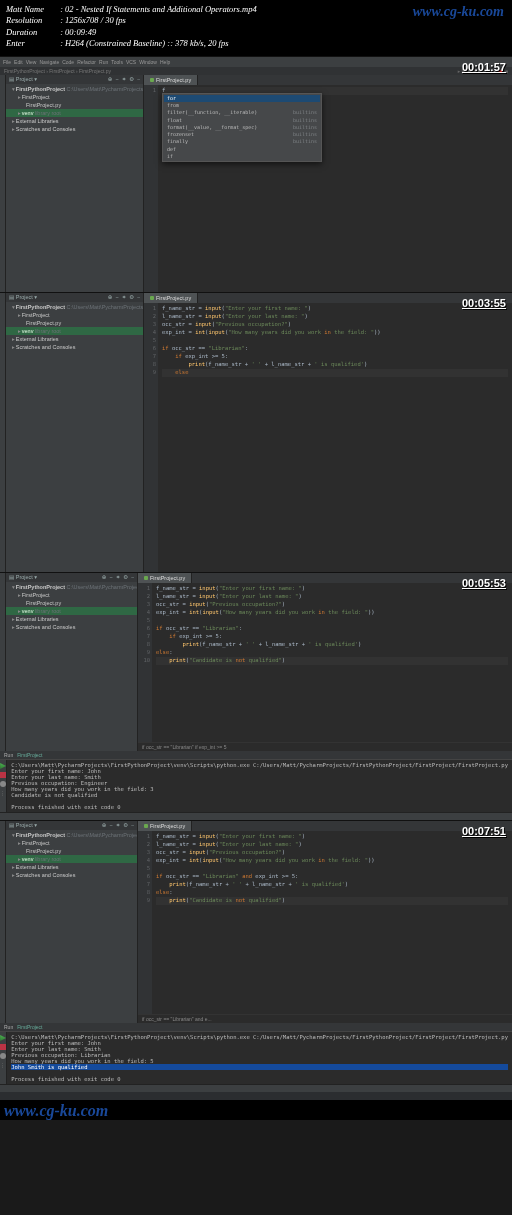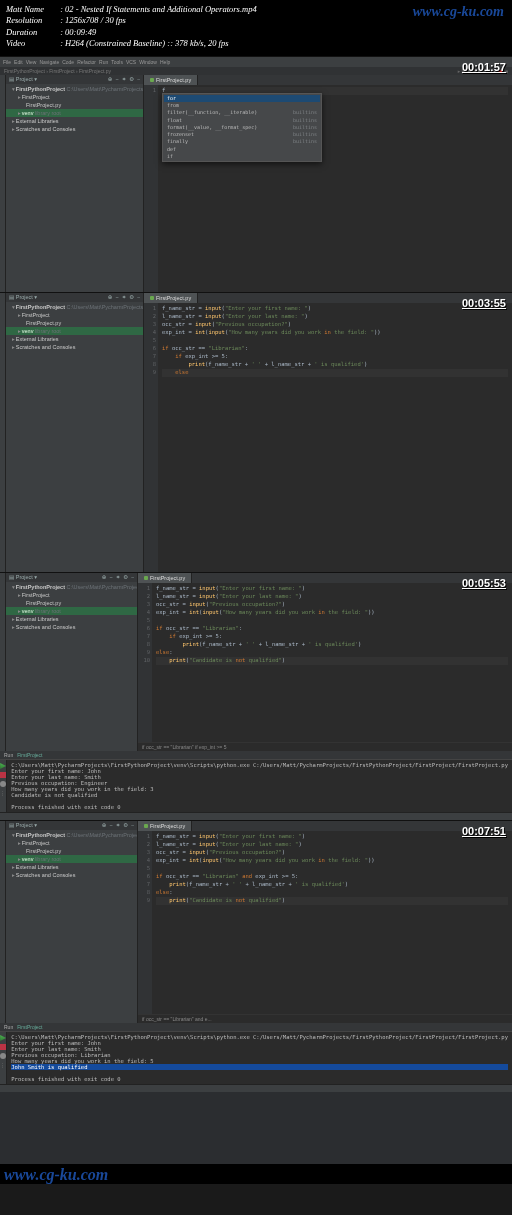--- a/index.html
+++ b/index.html
@@ -224,21 +224,21 @@
   }
 </style>
 </head>
 <body>
 
 <div class="meta">
   <span class="watermark wm-top">www.cg-ku.com</span>
   <div class="row"><span>Matt Name</span> : <span>02 - Nested If Statements and Additional Operators.mp4</span></div>
   <div class="row"><span>Resolution</span> : <span>1256x708 / 30 fps</span></div>
   <div class="row"><span>Duration</span> : <span>00:09:49</span></div>
-  <div class="row"><span>Video</span> : <span>H264 (Constrained Baseline) :: 378 kb/s, 20 fps</span></div>
+  <div class="row"><span>Enter</span> : <span>H264 (Constrained Baseline) :: 378 kb/s, 20 fps</span></div>
 </div>
 
 <div id="shots">
   <div class="screenshot" style="height:236px">
     <div class="timestamp">00:01:57</div>
 
     <div class="menubar">
       <span>File</span><span>Edit</span><span>View</span><span>Navigate</span><span>Code</span><span>Refactor</span><span>Run</span><span>Tools</span><span>VCS</span><span>Window</span><span>Help</span>
     </div>
     <div class="breadcrumb">
@@ -386,21 +386,21 @@
 Enter your first name: John
 Enter your last name: Smith
 Previous occupation: Engineer
 How many years did you work in the field: 3
 Candidate is not qualified
 
 Process finished with exit code 0</div>
   </div>
     <div class="footer-bar"></div>
   </div>
-  <div class="screenshot" style="height:344px">
+  <div class="screenshot" style="height:280px">
     <div class="timestamp">00:07:51</div>
 
     <div class="ide-body" style="height:202px">
       <div class="gutter"></div>
 
   <div class="sidebar narrow">
     <div class="side-head">
       <span>▤ Project ▾</span>
       <span class="tools"><span>⊕</span><span>−</span><span>✦</span><span>⚙</span><span>⎯</span></span>
     </div>

